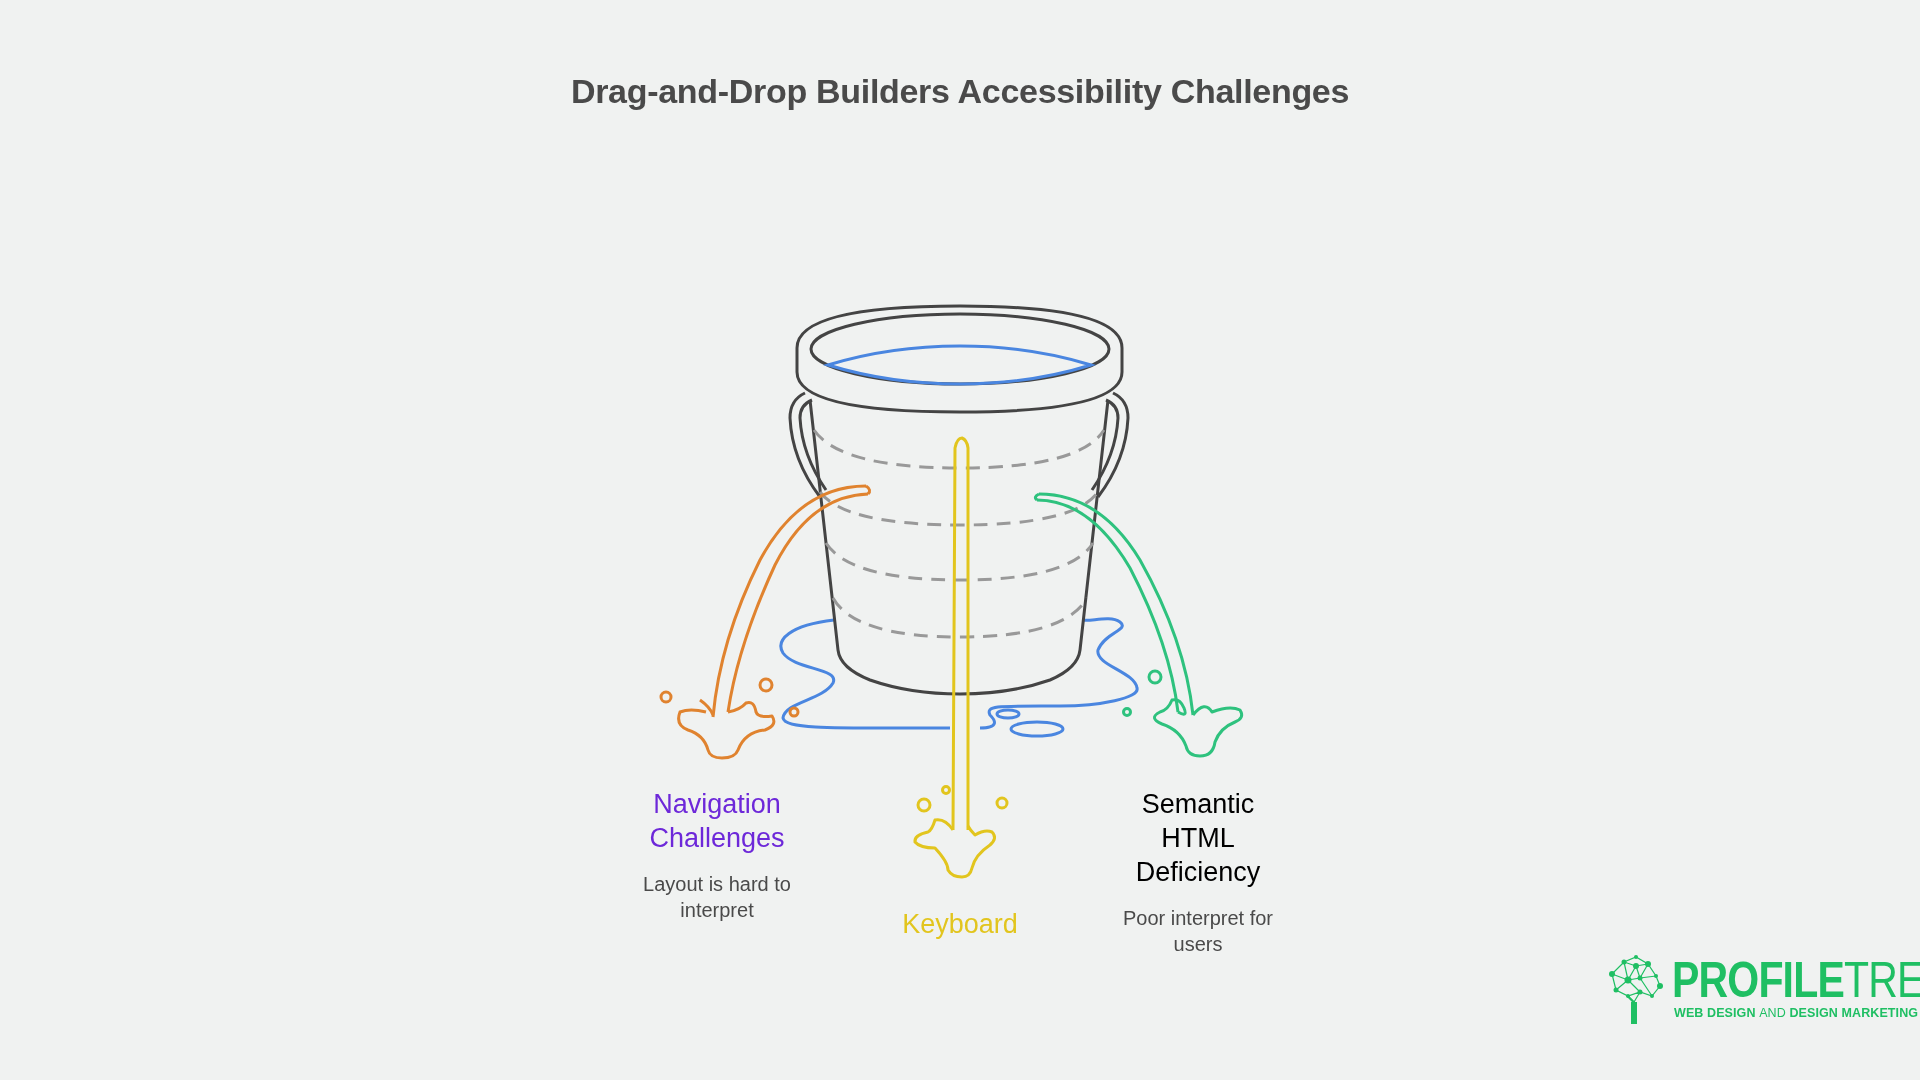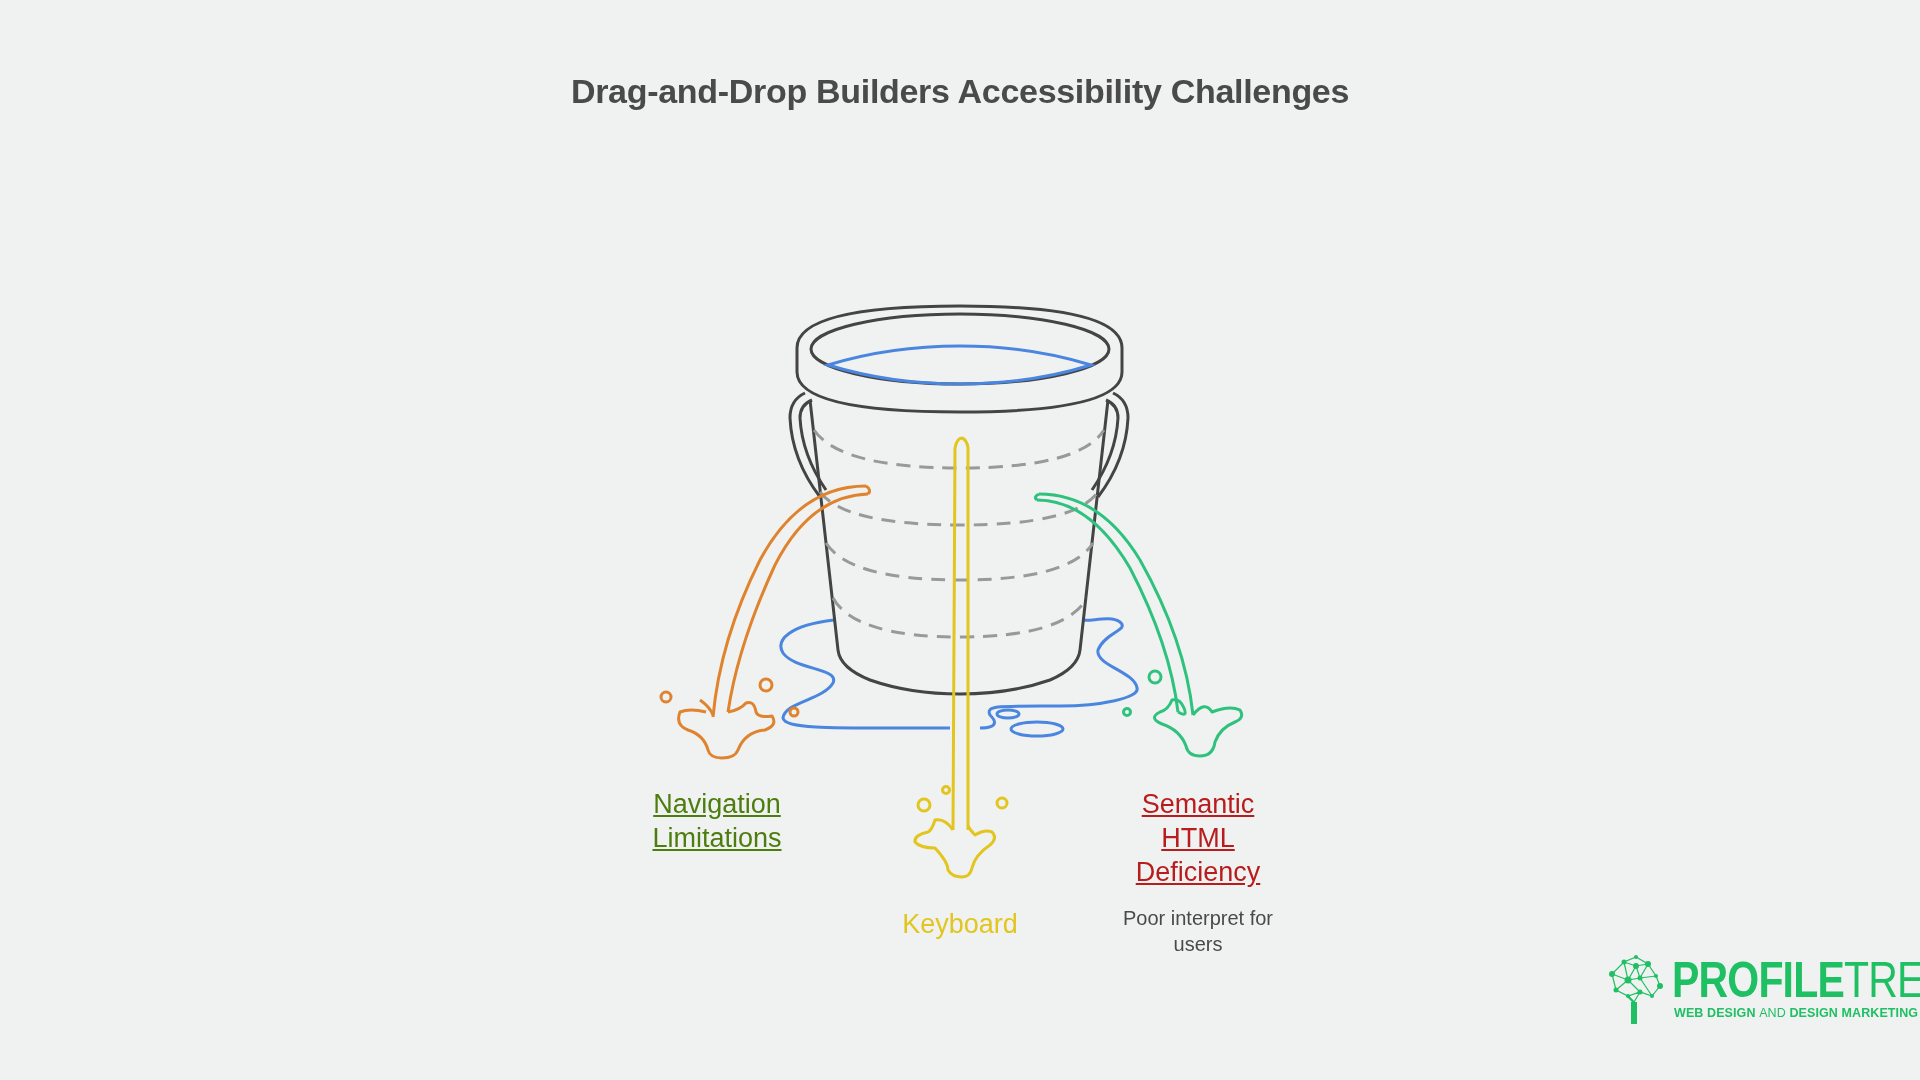--- a/index.html
+++ b/index.html
@@ -90,34 +90,38 @@
     <path d="M1039,494 Q1100,494 1140,560 Q1185,640 1193,715"></path>
     <path d="M1037,500 Q1090,500 1130,568 Q1170,645 1178,712"></path>
     <path d="M1039,494 Q1033,497 1037,500"></path>
     <path d="M1193,715 Q1205,700 1212,712 Q1230,705 1240,710 Q1245,718 1235,722 Q1220,728 1215,742 Q1213,756 1200,756 Q1188,756 1186,746 Q1180,730 1162,724 Q1148,718 1160,712 Q1168,710 1172,700 Q1180,698 1184,708 Q1188,718 1178,712"></path>
     <circle cx="1155" cy="677" r="6"></circle>
     <circle cx="1127" cy="712" r="3.5"></circle>
   </g>
 </svg>
 
 <div class="label" style="left:587px; top:787px;">
-  <div class="head" style="color:#4d7c0f;text-decoration:underline;">
+  <div class="head" style="color:#6d28d9;">
     <div>Navigation</div>
-    <div>Limitations</div>
+    <div>Challenges</div>
+  </div>
+  <div class="desc">
+    <div>Layout is hard to</div>
+    <div>interpret</div>
   </div>
 </div>
 
 <div class="label" style="left:830px; top:907px;">
   <div class="head" style="color:#e2c51e;">
     <div>Keyboard</div>
   </div>
 </div>
 
 <div class="label" style="left:1068px; top:787px;">
-  <div class="head" style="color:#b91c1c;text-decoration:underline;">
+  <div class="head" style="color:#000000;">
     <div>Semantic</div>
     <div>HTML</div>
     <div>Deficiency</div>
   </div>
   <div class="desc">
     <div>Poor interpret for</div>
     <div>users</div>
   </div>
 </div>
 

